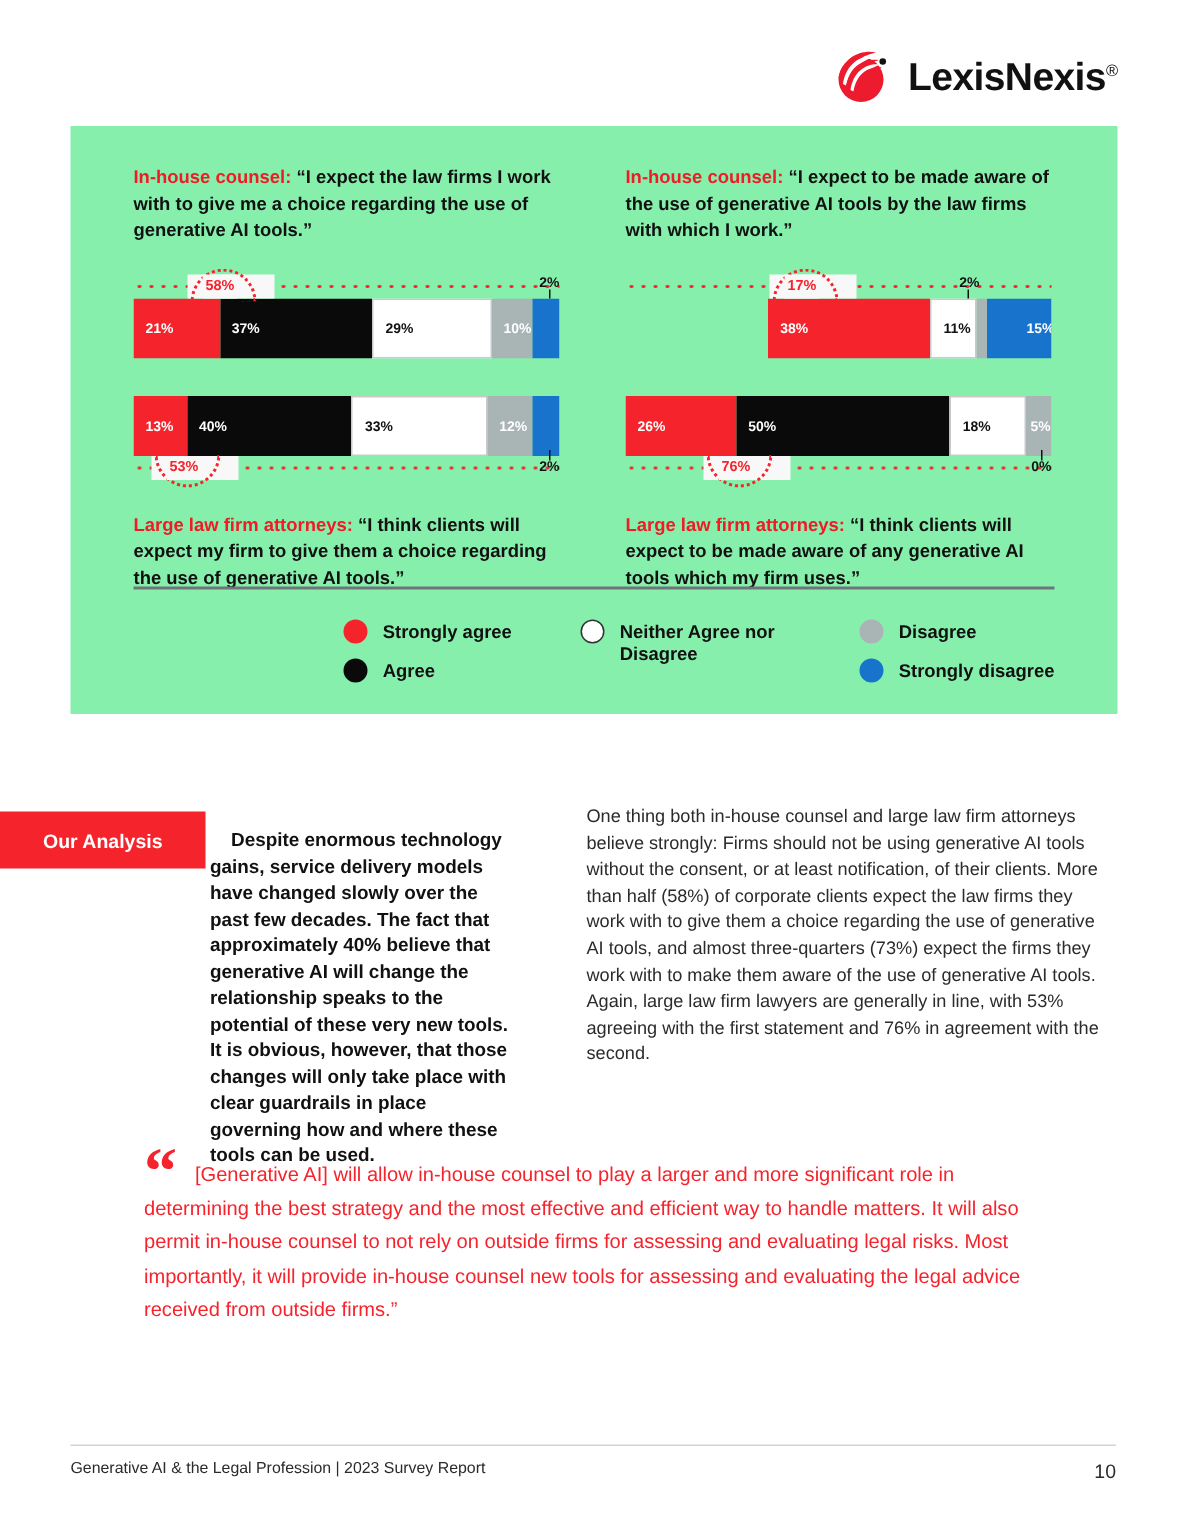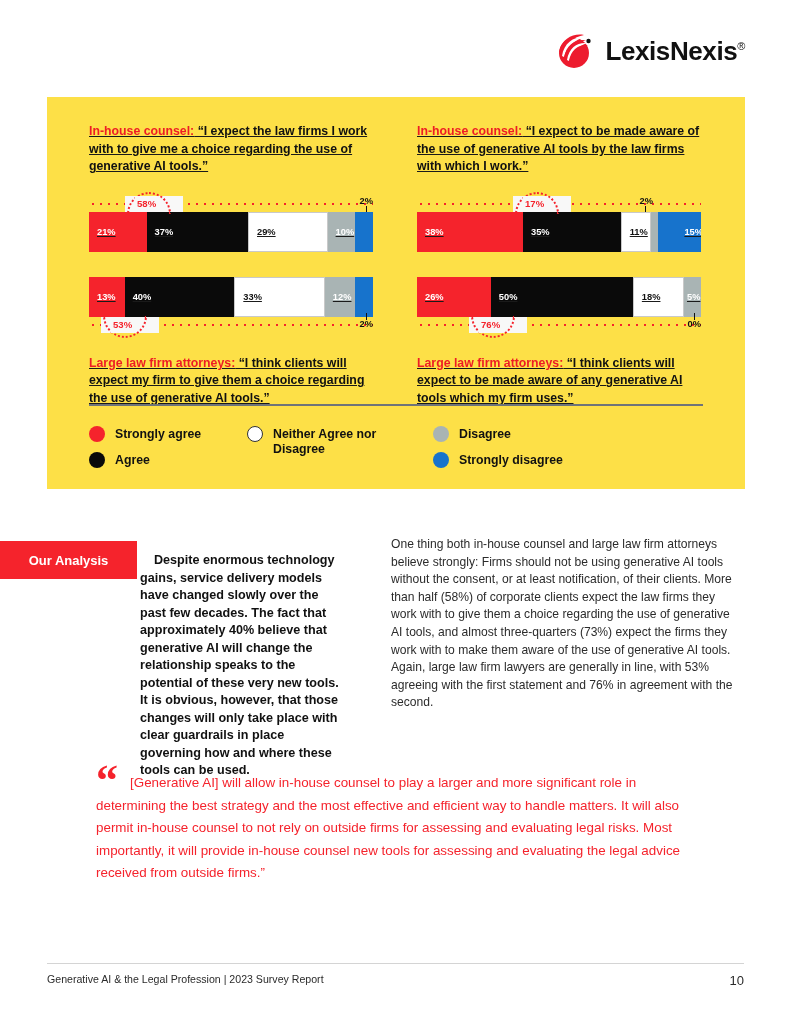--- a/index.html
+++ b/index.html
@@ -13,23 +13,22 @@
   }
 
   
   .logo-wrap{position:absolute;top:30px;right:46px;display:flex;align-items:center;gap:9px;}
   .logo-mark{width:42px;height:42px;position:relative;}
   .logo-word{font-size:26px;font-weight:700;letter-spacing:-0.4px;color:#111;white-space:nowrap;}
   .logo-word sup{font-size:11px;vertical-align:super;font-weight:400;}
 
   
   .panel{
-    position:absolute;left:47px;top:97px;width:698px;height:392px;
-    background:#fde047;
-    text-decoration:underline;
+    position:absolute;left:47px;top:84px;width:698px;height:392px;
+    background:#86efac;
   }
   .charts-row{display:flex;padding:26px 42px 0 42px;gap:44px;}
   .chart-col{width:284px;}
 
   .q-text{font-size:12.3px;line-height:17.6px;font-weight:600;color:#111;margin:0 0 20px 0;}
   .q-text .who{color:#ee1c25;font-weight:700;}
 
   .q-text-bottom{font-size:12.3px;line-height:17.6px;font-weight:600;color:#111;margin:22px 0 0 0;}
   .q-text-bottom .who{color:#ee1c25;font-weight:700;}
 
@@ -62,21 +61,21 @@
   .dotline.top .arc{top:-4px;border-radius:22px 22px 0 0;border-bottom:none;}
   .dotline.bot .arc{top:-1px;border-radius:0 0 22px 22px;border-top:none;}
   .dotline .pct{
     position:absolute;top:0px;font-size:9.6px;font-weight:700;color:#f5232c;
     background:#f8f8f8;padding:0 2px;line-height:16px;
   }
   .tick{position:absolute;width:1px;background:#111;right:0;}
 
   
   .divider{position:absolute;left:42px;right:42px;top:307px;height:1.6px;background:#6f7478;}
-  .legend{position:absolute;left:42px;top:330px;right:42px;display:flex;}
+  .legend{position:absolute;left:42px;top:330px;right:42px;display:flex;justify-content:flex-end;}
   .legend-col{display:flex;flex-direction:column;gap:11px;}
   .legend-col.c1{width:158px;}
   .legend-col.c2{width:186px;}
   .legend-col.c3{width:auto;}
   .lg-item{display:flex;align-items:flex-start;gap:10px;font-size:12.3px;font-weight:600;color:#111;line-height:15px;}
   .dot{width:16px;height:16px;border-radius:50%;flex:0 0 16px;margin-top:-1px;}
   .dot.red{background:#f5232c;}
   .dot.black{background:#0a0a0a;}
   .dot.white{background:#fff;border:1.4px solid #333;box-sizing:border-box;}
   .dot.gray{background:#a9b4b4;}
@@ -213,23 +212,20 @@
           <div class="arc" style="left:98px;"></div>
           <div class="pct" style="left:106px;">17%</div>
           <div class="cap-end" style="right:48px;">2%</div>
           <div class="tick" style="top:10px;height:6px;right:55px;"></div>
         </div>
 
         <div class="bar">
           <div class="seg red" style="width:38%">
               <span>38%</span>
             </div>
-          <div class="seg black" style="width:35%">
-              <span>35%</span>
-            </div>
           <div class="seg white" style="width:11%">
               <span>11%</span>
             </div>
           <div class="seg gray noLbl" style="width:2.5%"></div>
           <div class="seg blue" style="width:15%">
               <span>15%</span>
             </div>
         </div>
 
         <div class="bar">

